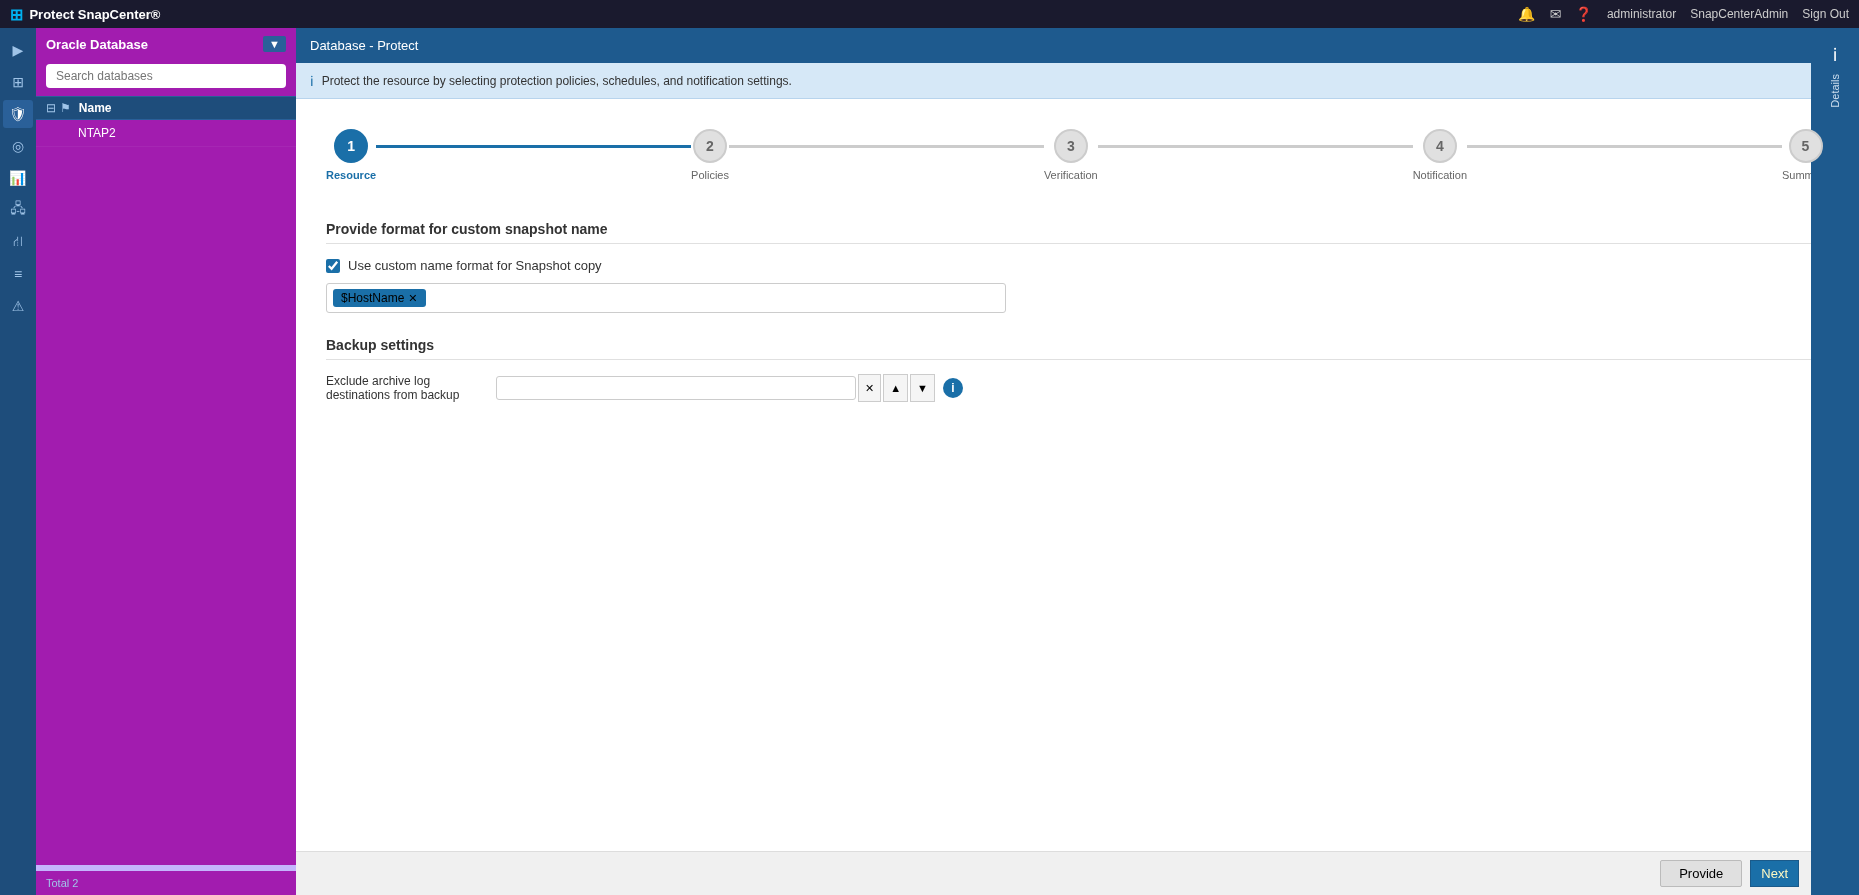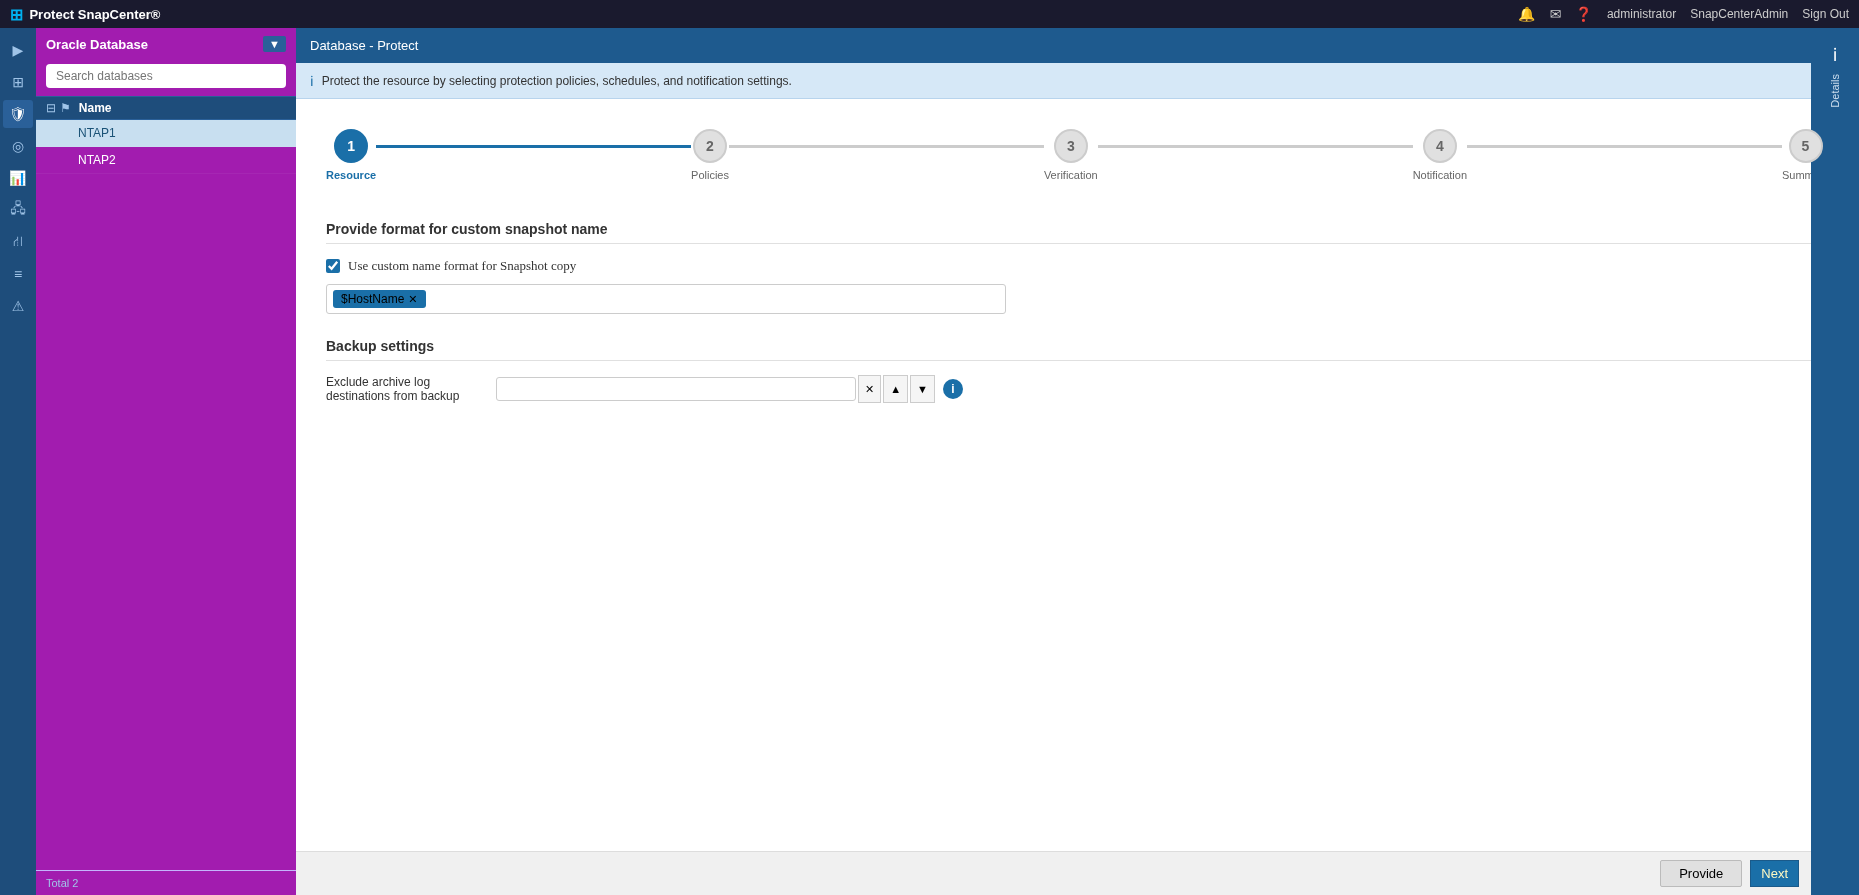--- a/index.html
+++ b/index.html
@@ -105,21 +105,21 @@
       font-size: 12px;
       border-bottom: 1px solid rgba(255,255,255,0.05);
     }
     .db-row.selected { background: #c8dff0; color: #1a5276; }
     .db-row a { color: #7ec8e3; text-decoration: none; }
     .db-row.selected a { color: #1a5276; }
     .left-panel-footer {
       padding: 6px 10px;
       color: #a0c4e8;
       font-size: 11px;
-      border-top: 1px solid #c4b5fd;
+      border-top: 6px solid #c4b5fd;
     }
 
     
     .main-content {
       flex: 1;
       display: flex;
       flex-direction: column;
       background: #f5f5f5;
       overflow: hidden;
     }
@@ -221,21 +221,21 @@
       margin-bottom: 12px;
       gap: 10px;
     }
     .form-checkbox {
       display: flex;
       align-items: center;
       gap: 8px;
       margin-bottom: 10px;
     }
     .form-checkbox input[type="checkbox"] { width: 14px; height: 14px; accent-color: #1a6fa8; }
-    .form-checkbox label { font-size: 13px; color: #333; font-family: Liberation Serif, serif; }
+    .form-checkbox label { font-size: 13px; color: #333; }
 
     
     .tag-input-area {
       display: flex;
       align-items: center;
       flex-wrap: wrap;
       border: 1px solid #ccc;
       border-radius: 3px;
       padding: 3px 6px;
       min-height: 30px;
@@ -369,23 +369,20 @@
       <input class="search-input" type="text" placeholder="Search databases" style="">
     </div>
     <div class="table-header">
       <div class="table-header-icons">
         <span class="table-header-icon">⊟</span>
         <span class="table-header-icon">⚑</span>
       </div>
       <span class="table-header-name">Name</span>
     </div>
     <div class="db-list">
-      <div class="db-row selected">
-        <a>NTAP1</a>
-      </div>
       <div class="db-row">
         <span>NTAP2</span>
       </div>
     </div>
     <div class="left-panel-footer">
       <span>Total 2</span>
     </div>
   </div>
 
   <div class="main-content">

